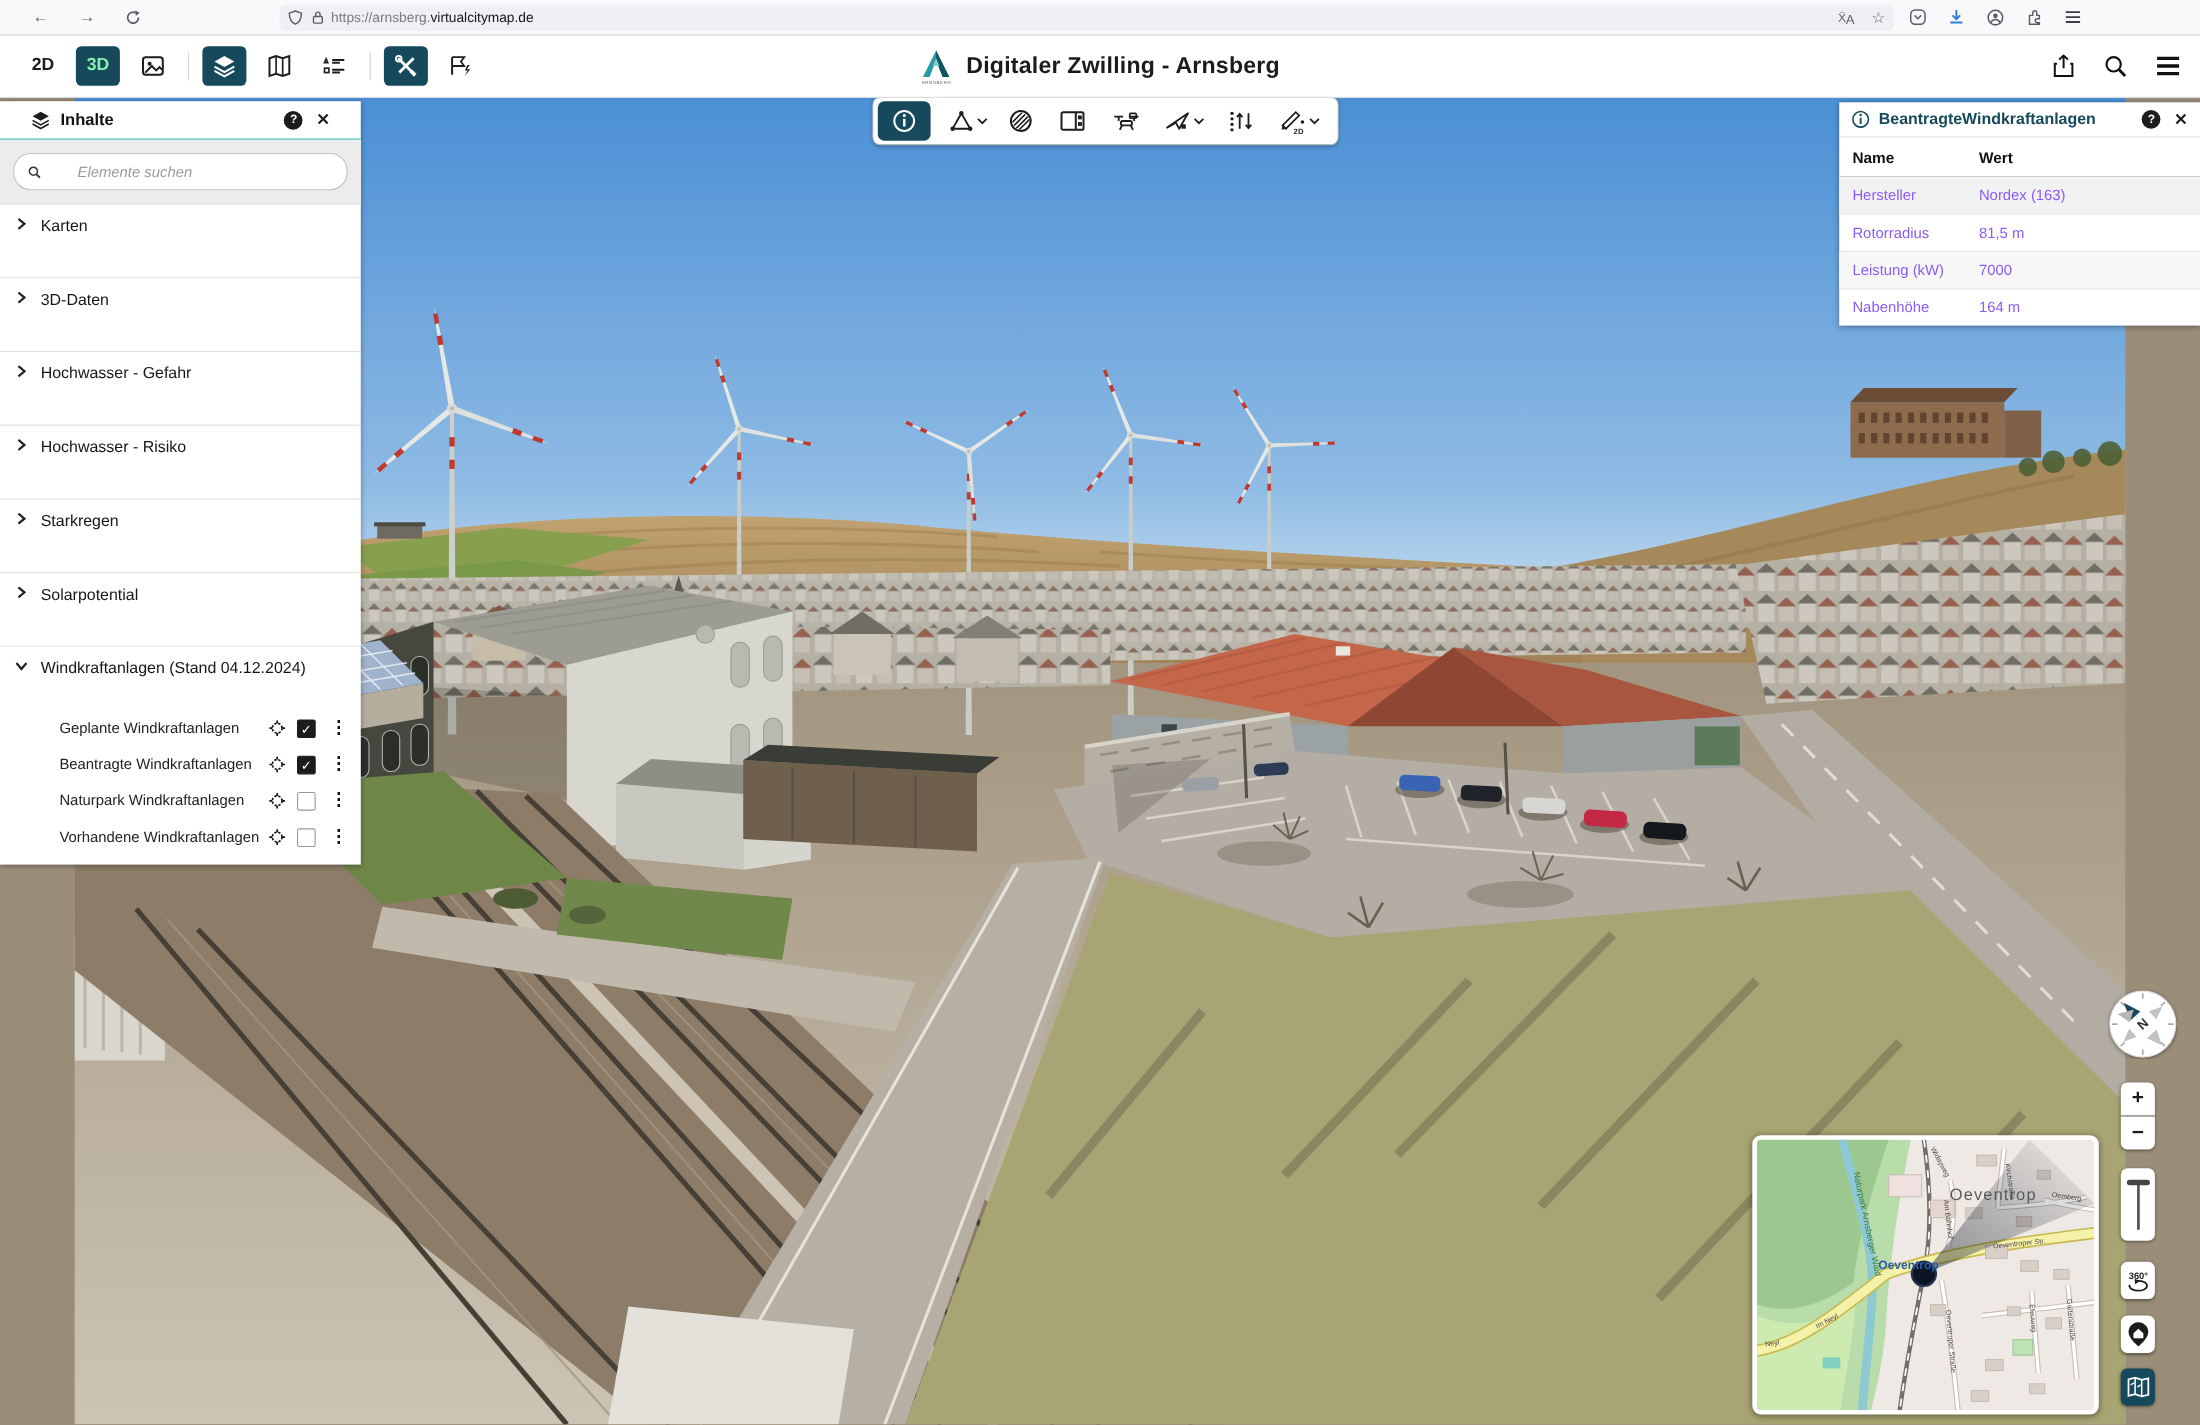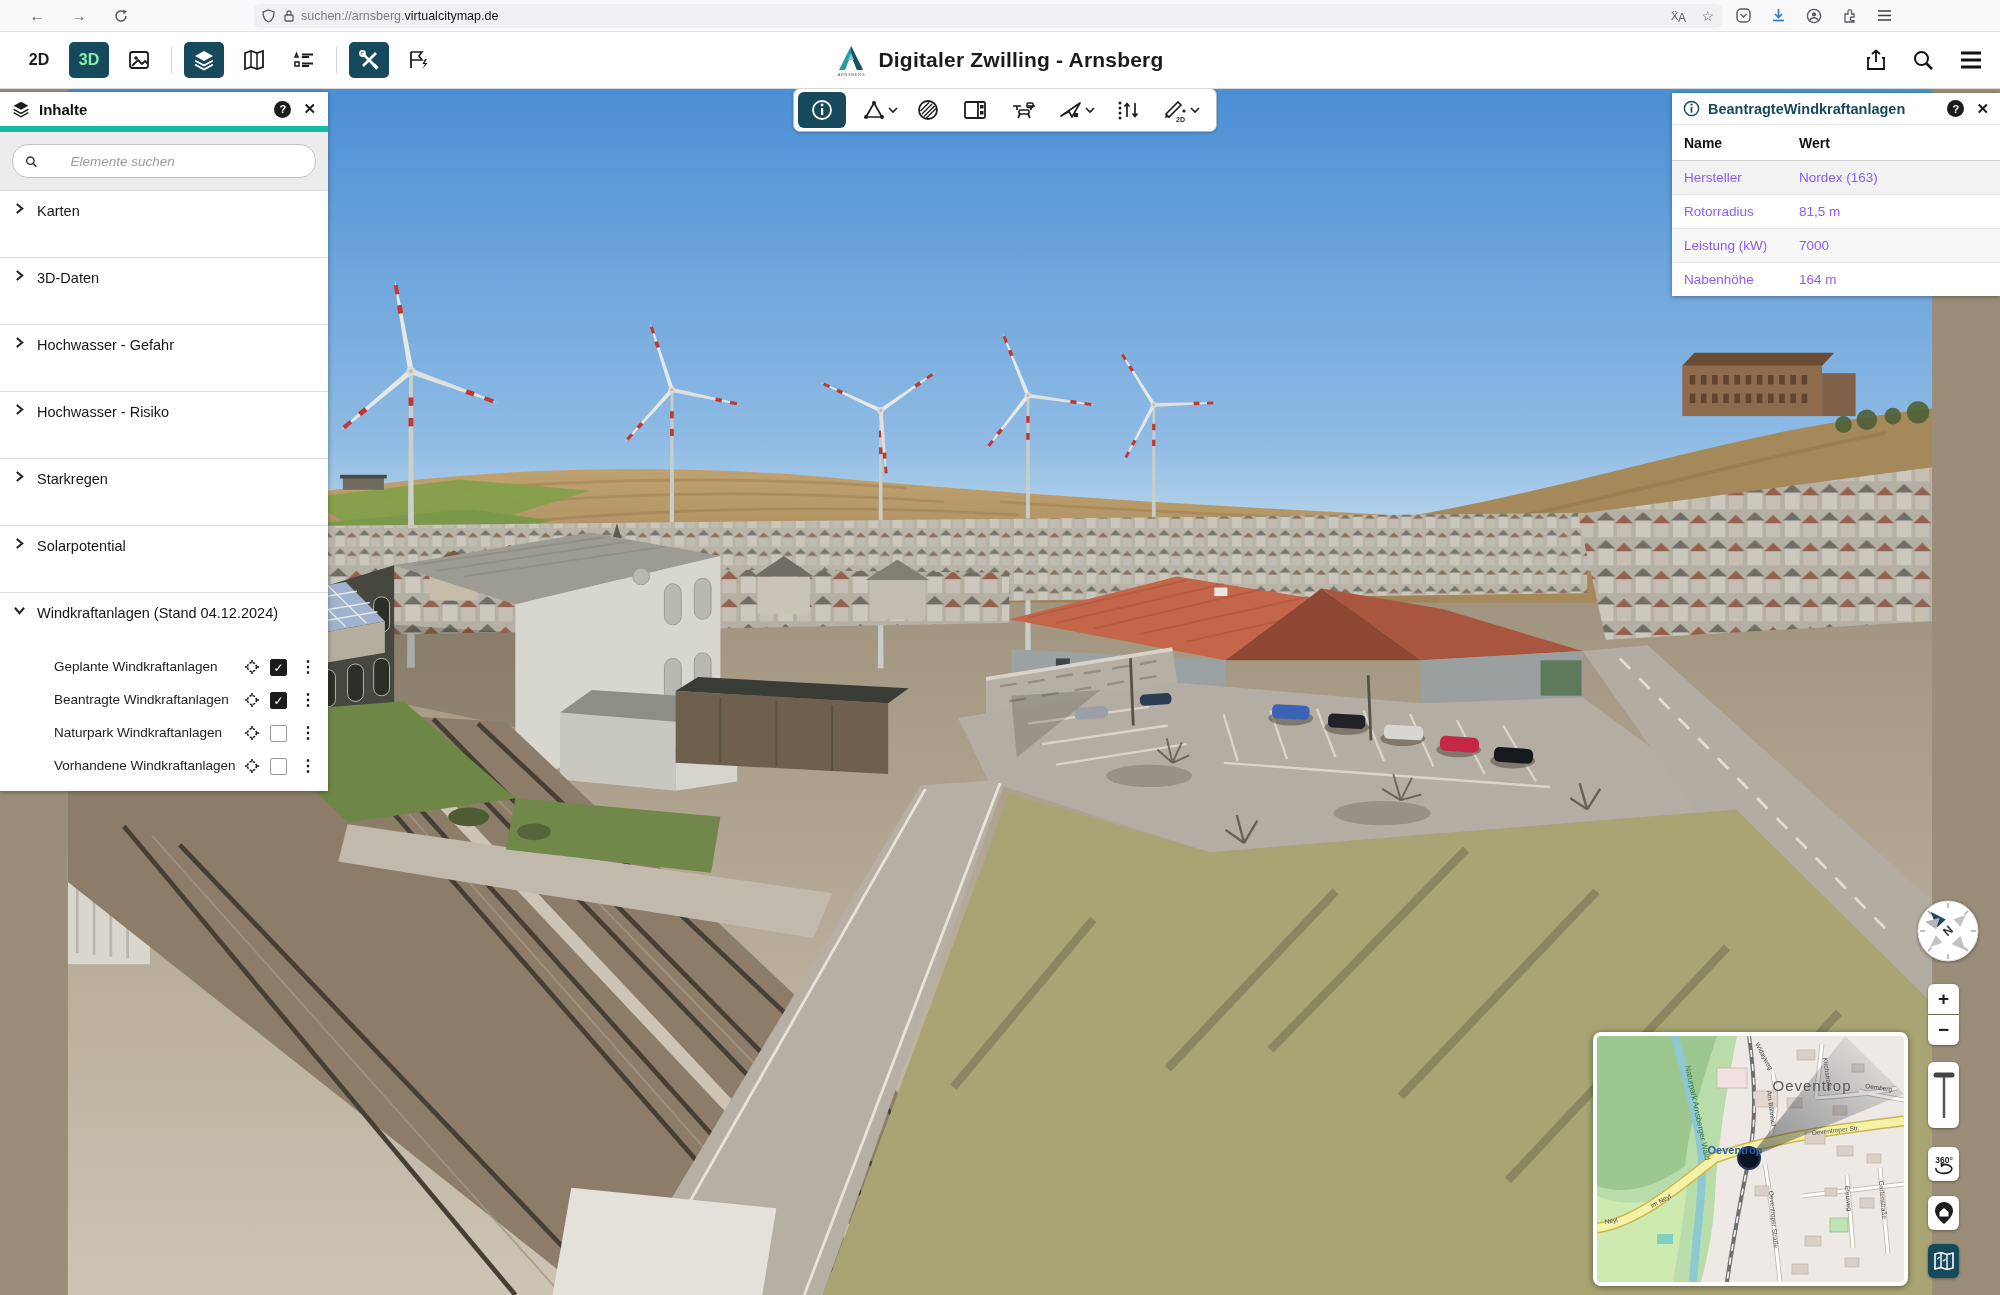--- a/index.html
+++ b/index.html
@@ -29,21 +29,21 @@
     align-items:center;justify-content:center;gap:12px;pointer-events:none;}
   #app-title .t{font-size:21px;font-weight:bold;color:#1b1b1d;letter-spacing:.2px;}
   .logo-wrap{display:flex;flex-direction:column;align-items:center;line-height:1;}
   .logo-cap{font-size:4px;letter-spacing:.6px;color:#555;margin-top:1px;}
   .appbar-right{margin-left:auto;display:flex;align-items:center;gap:26px;margin-right:18px;color:#111;}
   
   #viewport{left:0;top:88px;width:2000px;height:1207px;z-index:1;}
   
   #sidebar{left:0;top:92px;width:328px;background:#fff;z-index:40;
     box-shadow:0 1px 5px rgba(0,0,0,.35);}
-  #sb-head{height:34px;display:flex;align-items:center;padding:0 12px;border-bottom:6px solid #14b8a6;}
+  #sb-head{height:34px;display:flex;align-items:center;padding:0 28px;border-bottom:1px solid #14b8a6;}
   #sb-head .ttl{font-size:15px;font-weight:bold;color:#111;margin-left:9px;flex:1;}
   #sb-search{height:58px;background:#ececec;border-bottom:1px solid #ddd;display:flex;align-items:center;}
   #sb-search .box{margin:0 12px;flex:1;height:32px;background:#fff;border:1px solid #c2c2c2;
     border-radius:16px;display:flex;align-items:center;padding:0 12px;gap:23px;}
   #sb-search input{border:0;outline:0;background:transparent;font-style:italic;font-size:13.5px;
     color:#444;margin-left:8px;width:100%;font-family:"Liberation Sans",sans-serif;}
   #sb-search input::placeholder{color:#9b9b9b;}
   .sec-row{height:42px;display:flex;align-items:flex-start;padding:12px 14px;border-bottom:1px solid #e0e0e0;}
   .sec-row .lbl{font-size:14.5px;color:#161616;font-weight:500;margin-left:12px;}
   .sub-row{height:33px;display:flex;padding-left:54px;padding-right:12px;}
@@ -448,21 +448,21 @@
       </svg>
   </div>
   <div id="url-bar">
     <svg width="13" height="14" viewBox="0 0 13 14">
         <path d="M6.5,1 L12,3 C12,8 10,11.5 6.5,13 C3,11.5 1,8 1,3 Z" stroke="#5b5b66" stroke-width="1.3" fill="none"></path>
       </svg>
     <svg width="12" height="14" viewBox="0 0 12 14" style="margin-left:8px">
         <rect x="2" y="6" width="8" height="6" rx="1" stroke="#5b5b66" stroke-width="1.3" fill="none"></rect>
         <path d="M4,6 V4 a2,2 0 0 1 4,0 V6" stroke="#5b5b66" stroke-width="1.3" fill="none"></path>
       </svg>
-    <span class="txt"><span>suchen://arnsberg.</span><b>virtualcitymap.de</b></span>
+    <span class="txt"><span>https://arnsberg.</span><b>virtualcitymap.de</b></span>
     <span class="spacer"></span>
     <svg width="16" height="14" viewBox="0 0 16 14">
         <text x="0" y="11" font-size="11" fill="#5b5b66">Ẍ</text>
         <text x="7" y="13" font-size="12" fill="#5b5b66">A</text>
       </svg>
     <span style="margin-left:14px;font-size:14px;color:#5b5b66">☆</span>
   </div>
   <div class="chrome-right">
     <svg width="15" height="15" viewBox="0 0 15 15">
         <rect x="1" y="1" width="13" height="13" rx="4" stroke="#5b5b66" stroke-width="1.4" fill="none"></rect>

